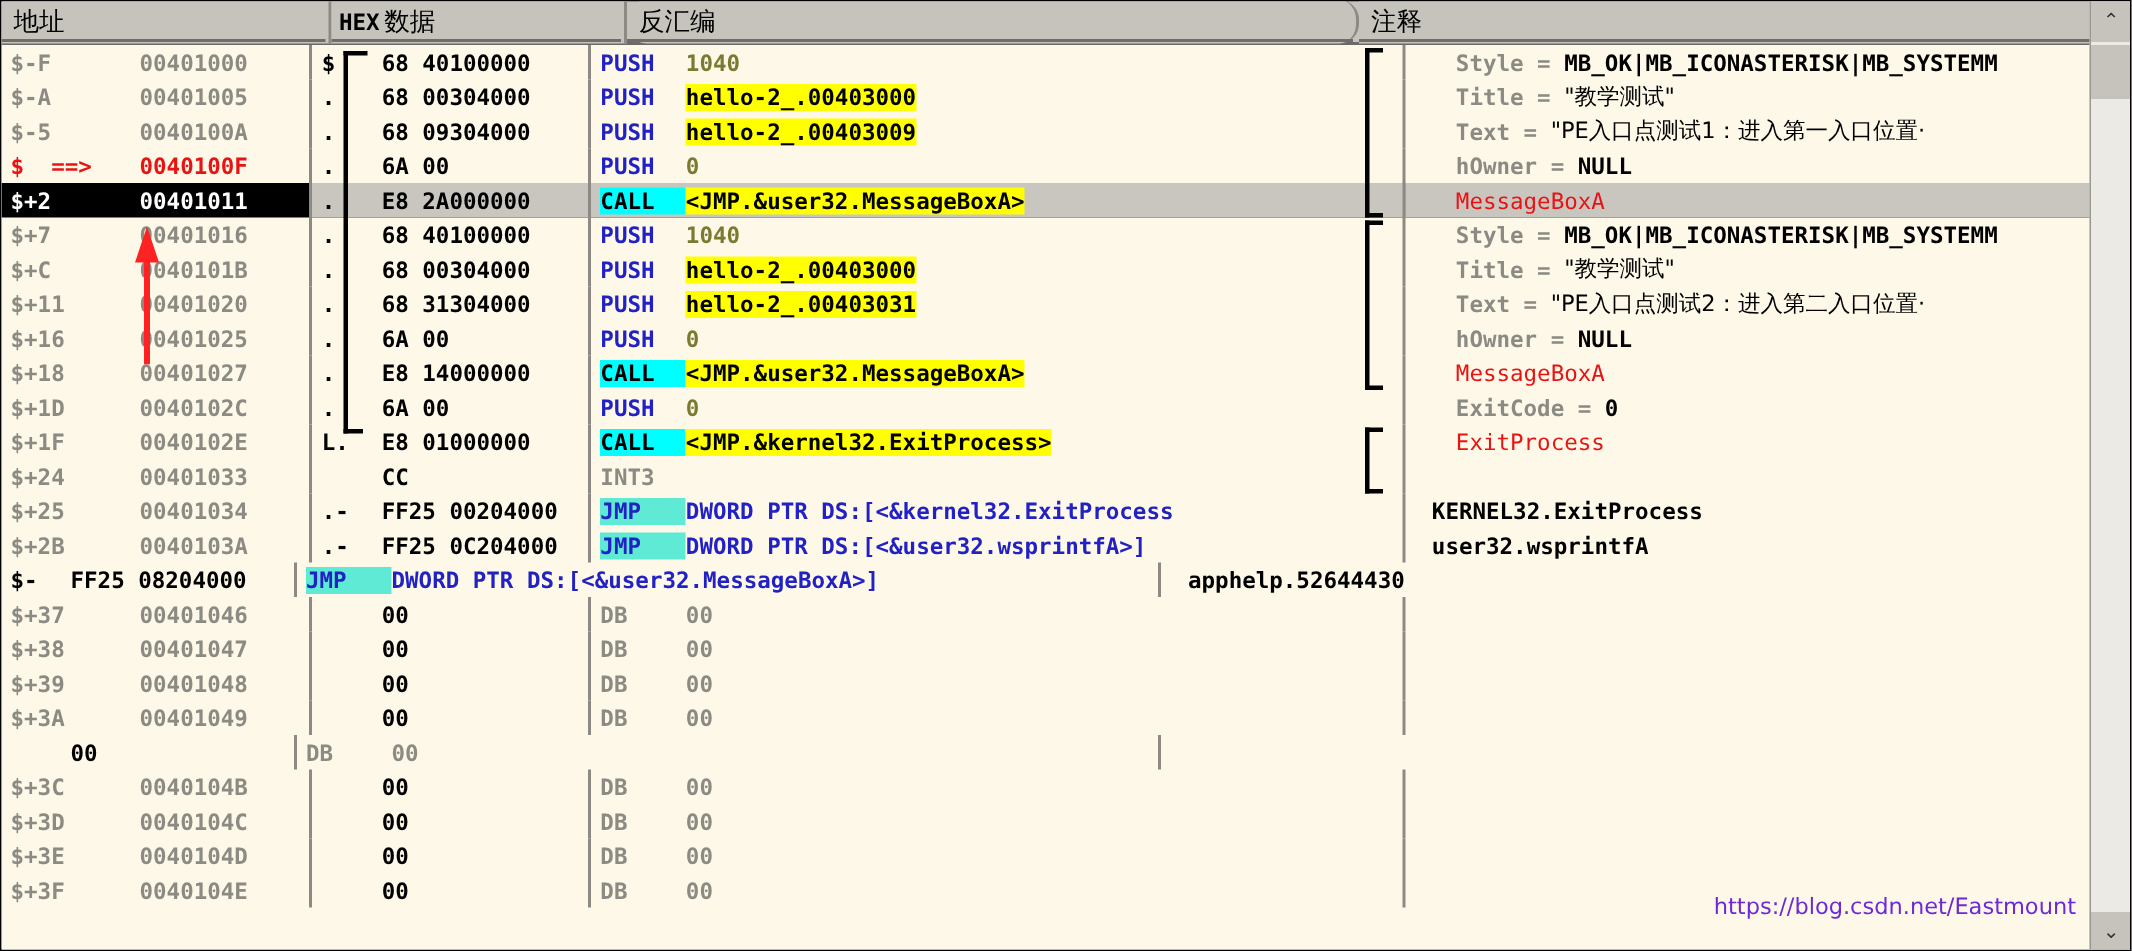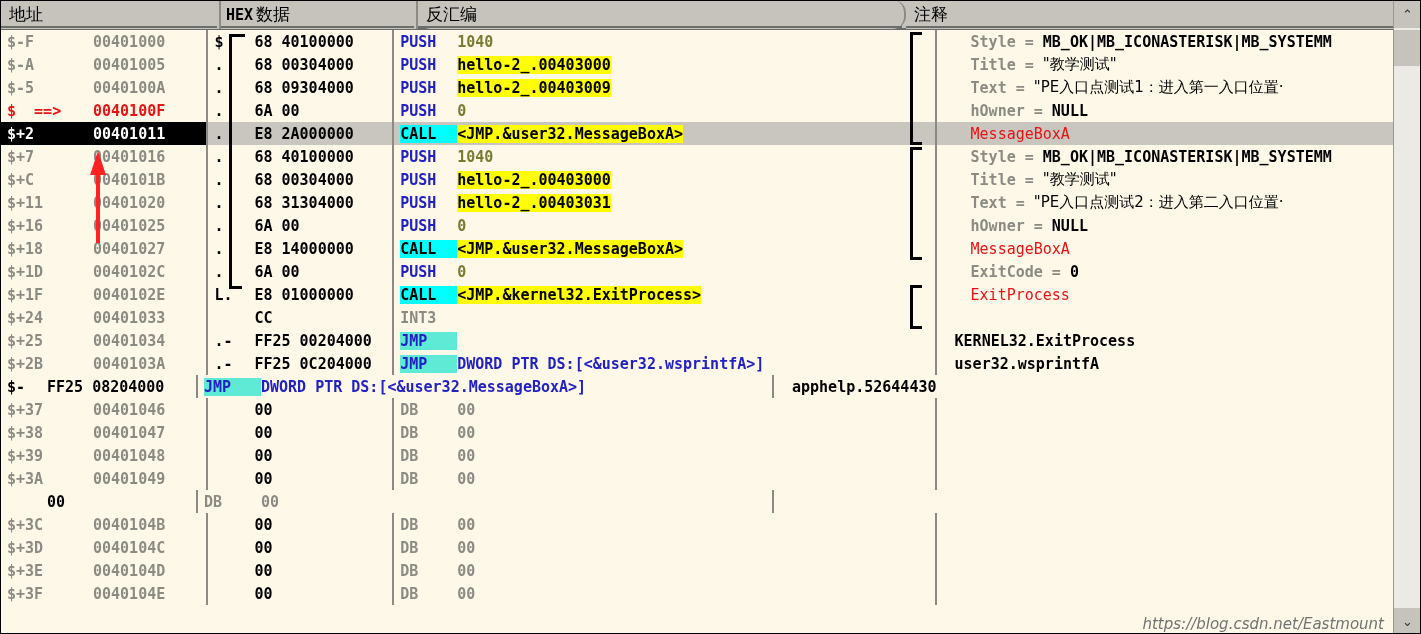--- a/index.html
+++ b/index.html
@@ -113,24 +113,24 @@
   }
   .sb-btn{
     width:27px;height:27px;background:#c6c3bc;
     display:flex;align-items:center;justify-content:center;
     color:#333;font-size:13px;font-family:"DejaVu Sans","Liberation Sans",sans-serif;
   }
   .sb-btn.bottom{position:absolute;bottom:0;left:0;}
   .sb-thumb{position:absolute;left:0;top:29px;width:27px;height:36px;background:#c6c3bc;}
 
   .watermark{
-    position:absolute;right:36px;bottom:0;
-    color:#737373;font-size:15px;
+    position:absolute;right:36px;bottom:20px;
+    color:#6d28d9;font-size:15px;
     font-family:"DejaVu Sans","Liberation Sans",sans-serif;
-    letter-spacing:0px;pointer-events:none;font-style:italic;
+    letter-spacing:0px;pointer-events:none;
   }
 </style>
 </head>
 <body>
 
 <div class="window">
 
   <div class="header">
     <div class="hcell c0">
       <span class="cn">地址</span>
@@ -223,21 +223,21 @@
       </div>
       <div class="row">
         <div class="cell c-addr"><span class="addr-off">$+24</span><span class="addr-val">00401033</span></div>
         <div class="cell c-hex"><span class="mark"></span><span class="hexbytes">CC</span></div>
         <div class="cell c-dis"><span class="mn dim">INT3</span><span class="op dim"></span></div>
         <div class="cell c-cmt"></div>
       </div>
       <div class="row">
         <div class="cell c-addr"><span class="addr-off">$+25</span><span class="addr-val">00401034</span></div>
         <div class="cell c-hex"><span class="mark">.-</span><span class="hexbytes">FF25 00204000</span></div>
-        <div class="cell c-dis"><span class="mn jmp">JMP</span></div>
+        <div class="cell c-dis"><span class="mn jmp">JMP</span><span class="op blue">DWORD PTR DS:[&lt;&amp;kernel32.ExitProcess</span></div>
         <div class="cell c-cmt"><span class="plain">KERNEL32.ExitProcess</span></div>
       </div>
       <div class="row">
         <div class="cell c-addr"><span class="addr-off">$+2B</span><span class="addr-val">0040103A</span></div>
         <div class="cell c-hex"><span class="mark">.-</span><span class="hexbytes">FF25 0C204000</span></div>
         <div class="cell c-dis"><span class="mn jmp">JMP</span><span class="op blue">DWORD PTR DS:[&lt;&amp;user32.wsprintfA&gt;]</span></div>
         <div class="cell c-cmt"><span class="plain">user32.wsprintfA</span></div>
       </div>
       <div class="row">
         <div class="cell c-hex"><span class="mark">$-</span><span class="hexbytes">FF25 08204000</span></div>

